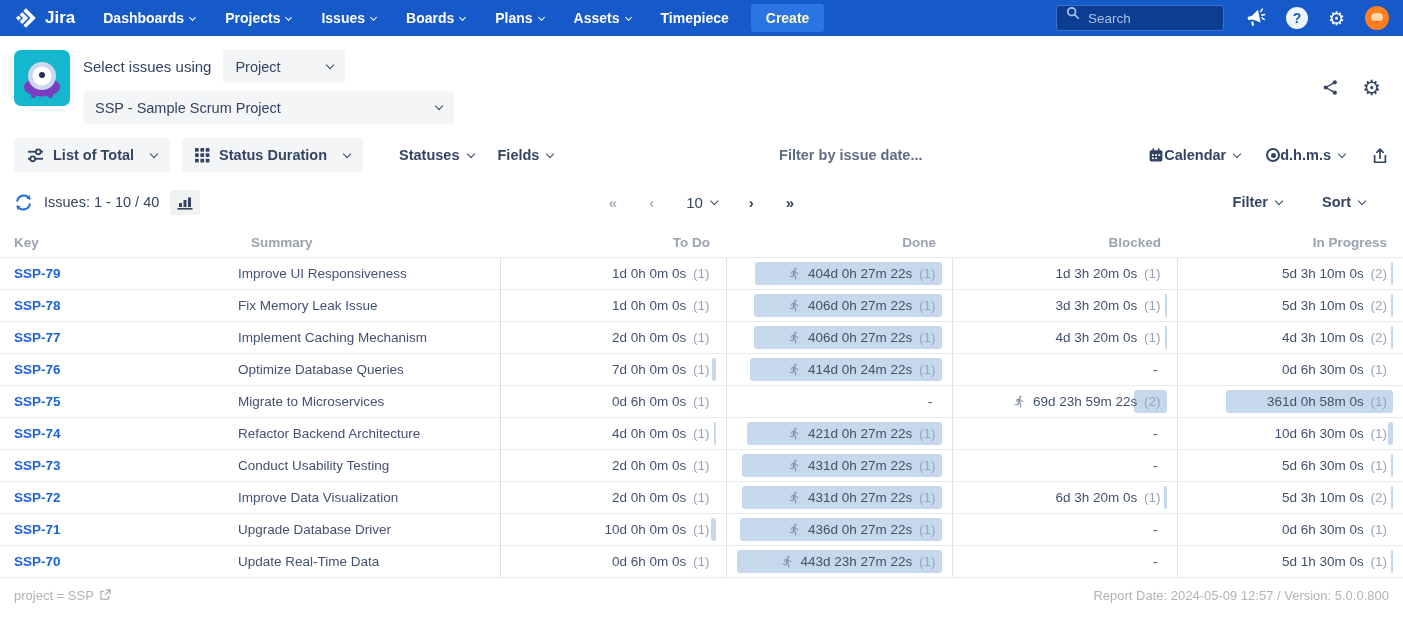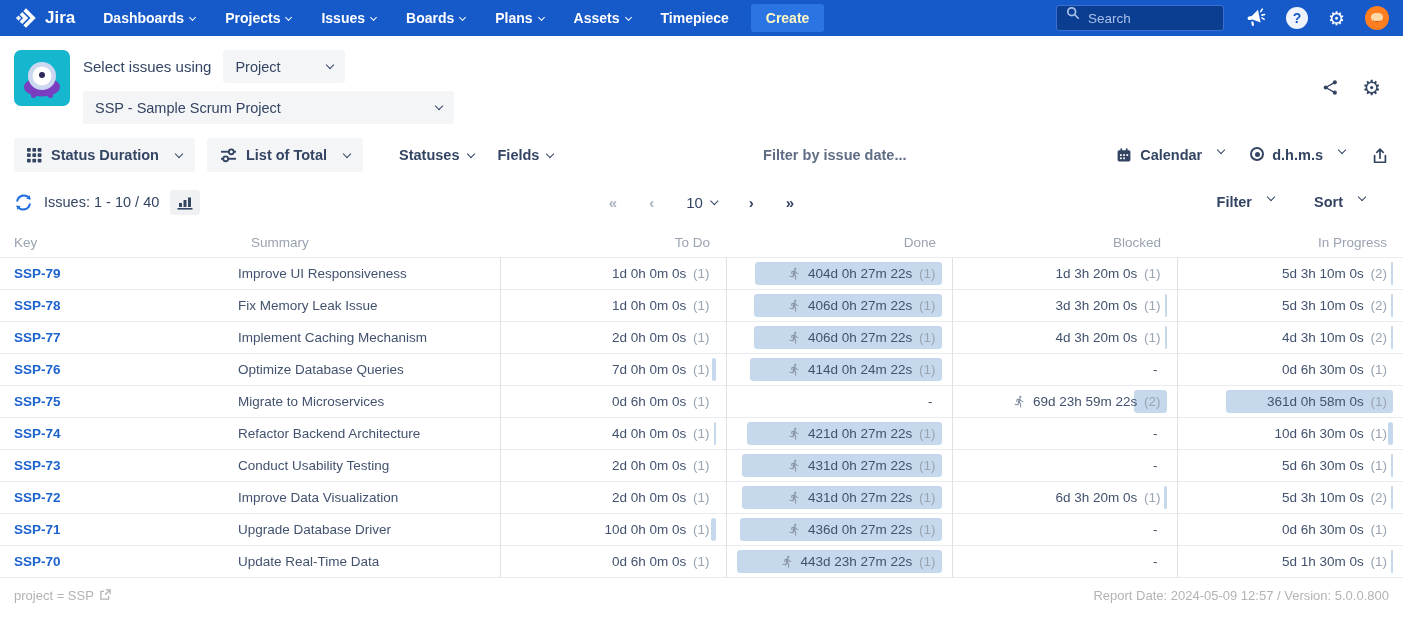--- a/index.html
+++ b/index.html
@@ -43,42 +43,42 @@
 
   
   .toolbar { display:flex; align-items:center; padding:6px 14px 0 14px; height:44px; }
   .tb-btn { background:#f4f5f7; border:none; border-radius:3px; height:34px; display:flex; align-items:center;
     gap:9px; padding:0 13px; font-size:14.5px; font-weight:600; color:#344563; cursor:pointer;
     font-family:"Liberation Sans", sans-serif; margin-right:12px; }
   .tb-plain { background:transparent; border:none; display:flex; align-items:center; font-size:14.5px; font-weight:600;
     color:#344563; cursor:pointer; margin-left:24px; font-family:"Liberation Sans", sans-serif; }
   .date-filter { flex:1; text-align:center; font-size:14.5px; font-weight:600; color:#5e6c84; cursor:pointer; }
   .tb-right { display:flex; align-items:center; gap:26px; }
-  .tb-iconbtn { background:transparent; border:none; display:flex; align-items:flex-start; gap:8px; font-size:14.5px;
+  .tb-iconbtn { background:transparent; border:none; display:flex; align-items:center; font-size:14.5px;
     font-weight:600; color:#344563; cursor:pointer; font-family:"Liberation Sans", sans-serif; }
   .fisheye { width:14px; height:14px; border:2px solid #344563; border-radius:50%; position:relative; display:inline-block; }
   .fisheye::after { content:""; position:absolute; inset:2.5px; background:#344563; border-radius:50%; }
 
   
   .issues-row { position:relative; display:flex; align-items:center; padding:0 14px; height:44px; margin-top:6px; }
   .refresh { background:none; border:none; cursor:pointer; display:flex; margin-right:11px; }
   .issues-label { font-size:14.5px; color:#344563; }
   .chart-btn { background:#f0f1f3; border:none; border-radius:3px; width:30px; height:25px; margin-left:11px;
     display:flex; align-items:center; justify-content:center; cursor:pointer; }
   .pager { position:absolute; left:50%; transform:translateX(-50%); display:flex; align-items:center; gap:32px; }
   .pg { background:none; border:none; font-size:15px; font-weight:bold; color:#344563; cursor:pointer;
     font-family:"Liberation Sans", sans-serif; }
   .pg.muted { color:#aab2bf; }
   .page-size { background:none; border:none; display:flex; align-items:center; font-size:15px; color:#344563;
     cursor:pointer; font-family:"Liberation Sans", sans-serif;text-align:right; }
   .fs-right { margin-left:auto; display:flex; align-items:center; gap:40px; padding-right:24px; }
 
   
   table { width:1403px; border-collapse:collapse; table-layout:fixed; margin-top:4px; }
-  th { font-size:13.5px; font-weight:normal; color:#9aa3b0; height:29px; white-space:nowrap; }
+  th { font-size:13.5px; font-weight:bold; color:#9aa3b0; height:29px; white-space:nowrap; }
   th.l { text-align:left; padding-left:14px; }
   th.r { text-align:right; padding-right:16px; }
   td { height:32px; border-top:1px solid #e9ebef; font-size:13.5px; color:#42526e; white-space:nowrap;
     overflow:hidden; }
   tbody tr:last-child td { border-bottom:1px solid #e9ebef; }
   td.c-key { padding-left:14px; }
   td.c-key a { color:#1d63cf; font-weight:bold; text-decoration:none; cursor:pointer; }
   td.c-sum { padding-left:1px; }
   td.c-dur { text-align:right; padding-right:16px; position:relative; border-left:1px solid #dfe1e6; }
   .bar { position:absolute; right:10px; top:4px; bottom:4px; background:#c6d9ec; border-radius:3px;
@@ -197,44 +197,44 @@
       </svg>
     </span>
     <span class="hdr-ico" style="font-size:21px;color:#344563;line-height:1;">
       <span>⚙</span>
     </span>
   </div>
 </div>
 
 <div class="toolbar">
   <button class="tb-btn">
+    <svg width="17" height="15" viewBox="0 0 18 16">
+      <line x1="1" y1="4" x2="17" y2="4" stroke="#344563" stroke-width="2"></line>
+      <circle cx="12" cy="4" r="2.6" fill="#fff" stroke="#344563" stroke-width="2"></circle>
+      <line x1="1" y1="11.5" x2="17" y2="11.5" stroke="#344563" stroke-width="2"></line>
+      <circle cx="6" cy="11.5" r="2.6" fill="#fff" stroke="#344563" stroke-width="2"></circle>
+    </svg>
+    <span>List of Total</span>
+      <i class="chev"></i>
+  </button>
+  <button class="tb-btn">
     <svg width="15" height="15" viewBox="0 0 16 16">
       <g fill="#344563">
         <rect x="0" y="0" width="4" height="4" rx="0.8"></rect>
           <rect x="5.7" y="0" width="4" height="4" rx="0.8"></rect>
           <rect x="11.4" y="0" width="4" height="4" rx="0.8"></rect>
         <rect x="0" y="5.7" width="4" height="4" rx="0.8"></rect>
           <rect x="5.7" y="5.7" width="4" height="4" rx="0.8"></rect>
           <rect x="11.4" y="5.7" width="4" height="4" rx="0.8"></rect>
         <rect x="0" y="11.4" width="4" height="4" rx="0.8"></rect>
           <rect x="5.7" y="11.4" width="4" height="4" rx="0.8"></rect>
           <rect x="11.4" y="11.4" width="4" height="4" rx="0.8"></rect>
       </g>
     </svg>
     <span>Status Duration</span>
-      <i class="chev"></i>
-  </button>
-  <button class="tb-btn">
-    <svg width="17" height="15" viewBox="0 0 18 16">
-      <line x1="1" y1="4" x2="17" y2="4" stroke="#344563" stroke-width="2"></line>
-      <circle cx="12" cy="4" r="2.6" fill="#fff" stroke="#344563" stroke-width="2"></circle>
-      <line x1="1" y1="11.5" x2="17" y2="11.5" stroke="#344563" stroke-width="2"></line>
-      <circle cx="6" cy="11.5" r="2.6" fill="#fff" stroke="#344563" stroke-width="2"></circle>
-    </svg>
-    <span>List of Total</span>
       <i class="chev"></i>
   </button>
   <button class="tb-plain">
     <span>Statuses</span>
       <i class="chev"></i>
   </button>
   <button class="tb-plain">
     <span>Fields</span>
       <i class="chev"></i>
   </button>

